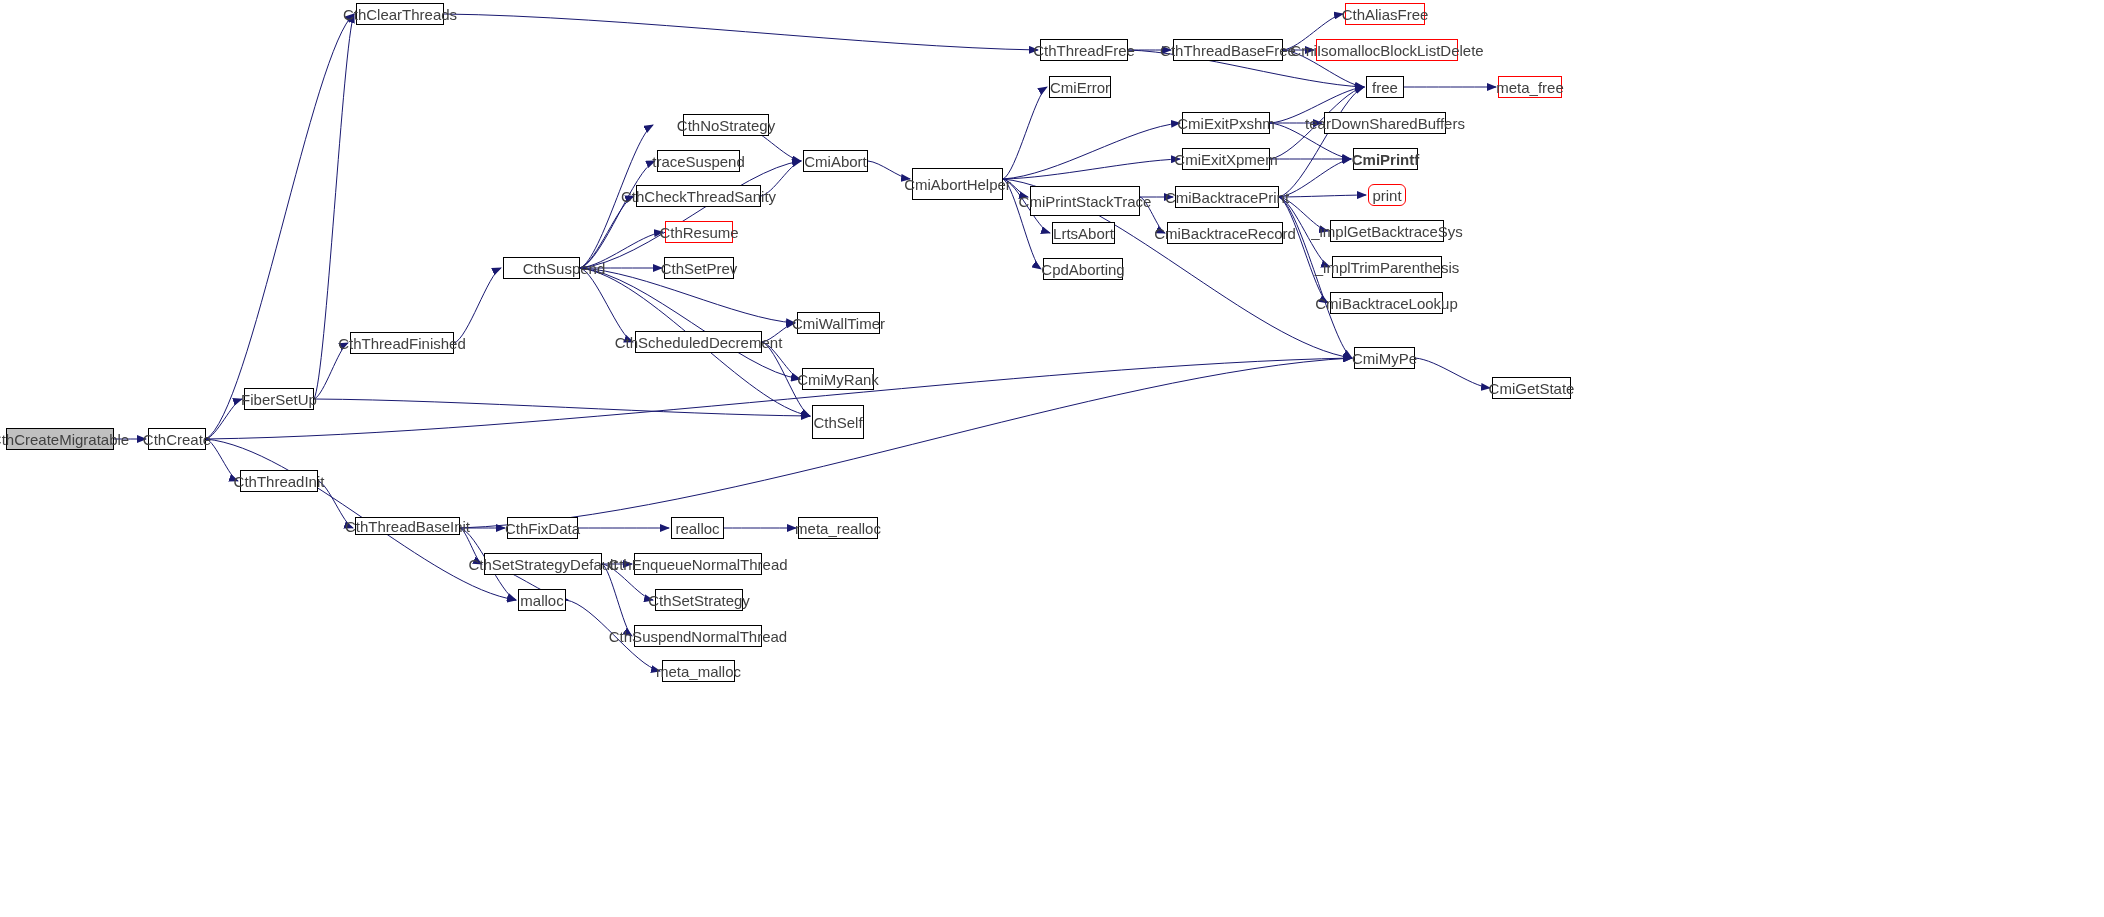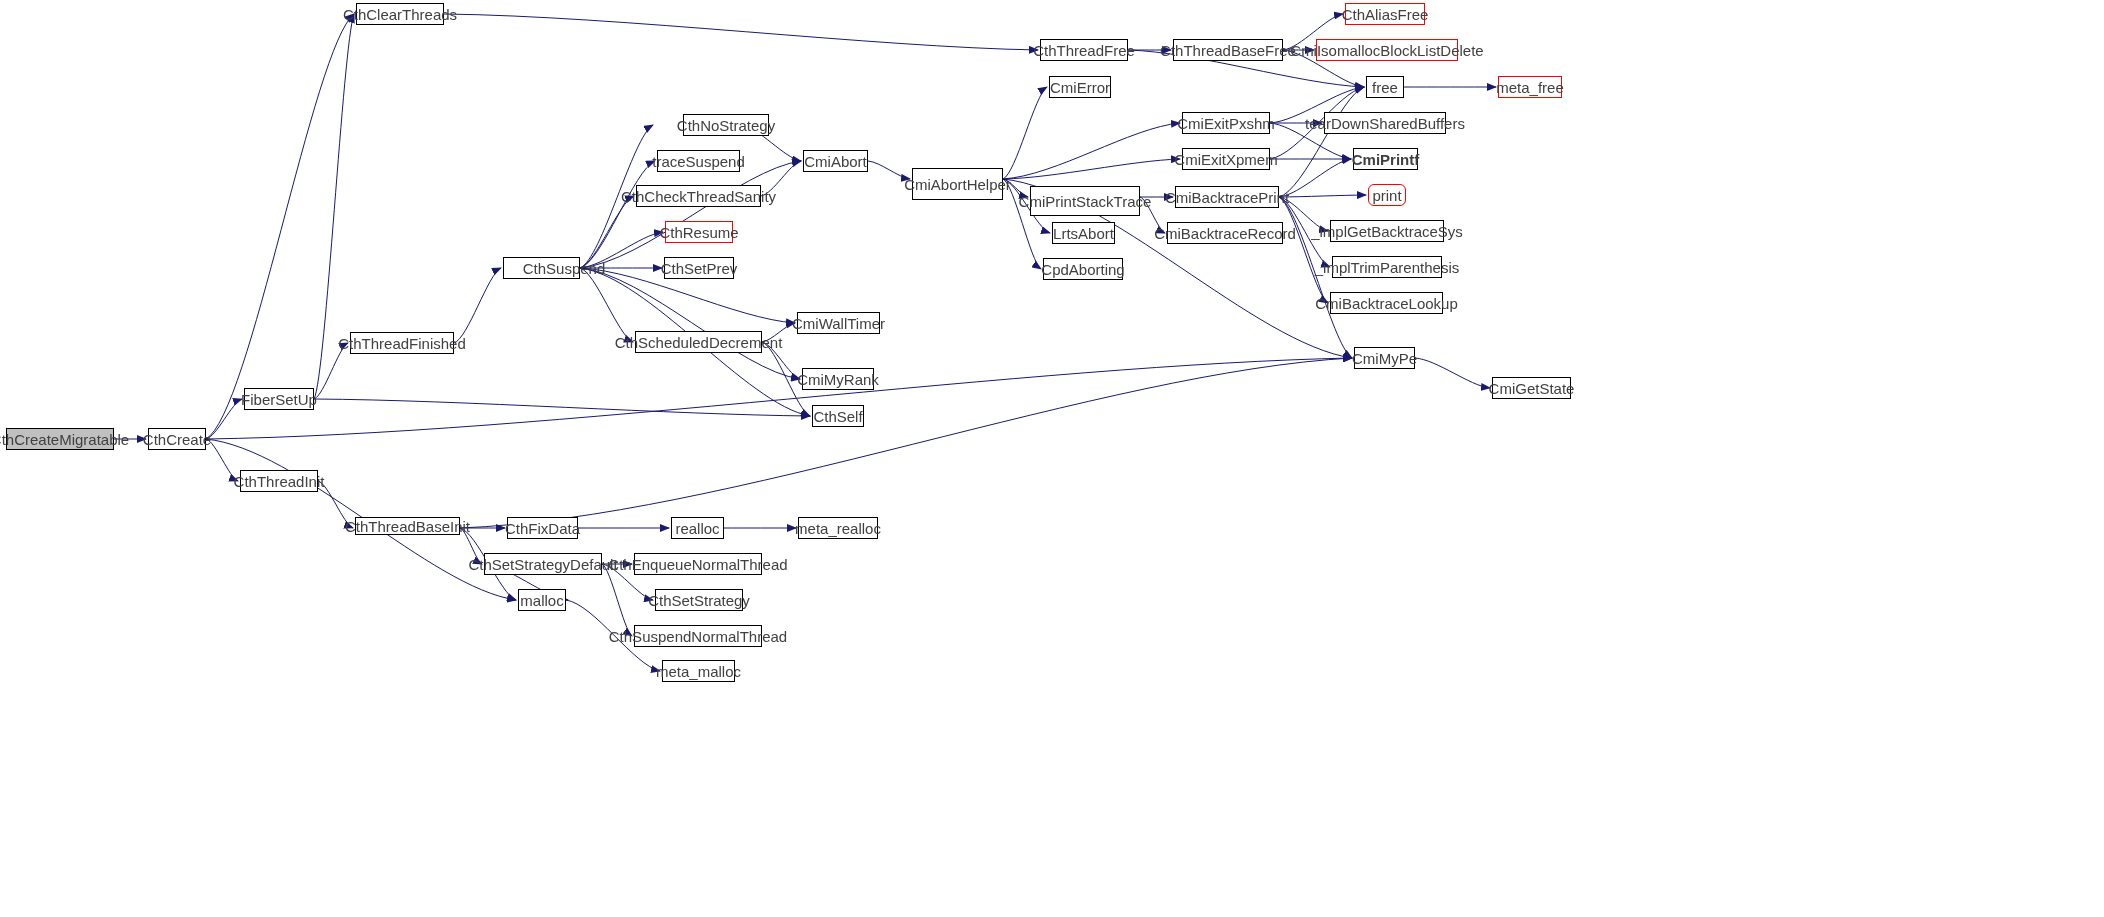--- a/index.html
+++ b/index.html
@@ -185,21 +185,21 @@
       </div>
       <div class="node" style="left: 797px; top: 312px; width: 83px; height: 22px;">
         <span>CmiWallTimer</span>
       </div>
       <div class="node" style="left: 635px; top: 331px; width: 127px; height: 22px;">
         <span>CthScheduledDecrement</span>
       </div>
       <div class="node" style="left: 802px; top: 368px; width: 72px; height: 22px;">
         <span>CmiMyRank</span>
       </div>
-      <div class="node" style="left: 812px; top: 405px; width: 52px; height: 22px;">
+      <div class="node" style="left: 812px; top: 405px; width: 52px; height: 34px;">
         <span>CthSelf</span>
       </div>
       <div class="node" style="left: 803px; top: 150px; width: 65px; height: 22px;">
         <span>CmiAbort</span>
       </div>
       <div class="node" style="left: 912px; top: 168px; width: 91px; height: 32px; justify-content: center;">
         <span>CmiAbortHelper</span>
       </div>
       <div class="node" style="left: 1049px; top: 76px; width: 62px; height: 22px;">
         <span>CmiError</span>

